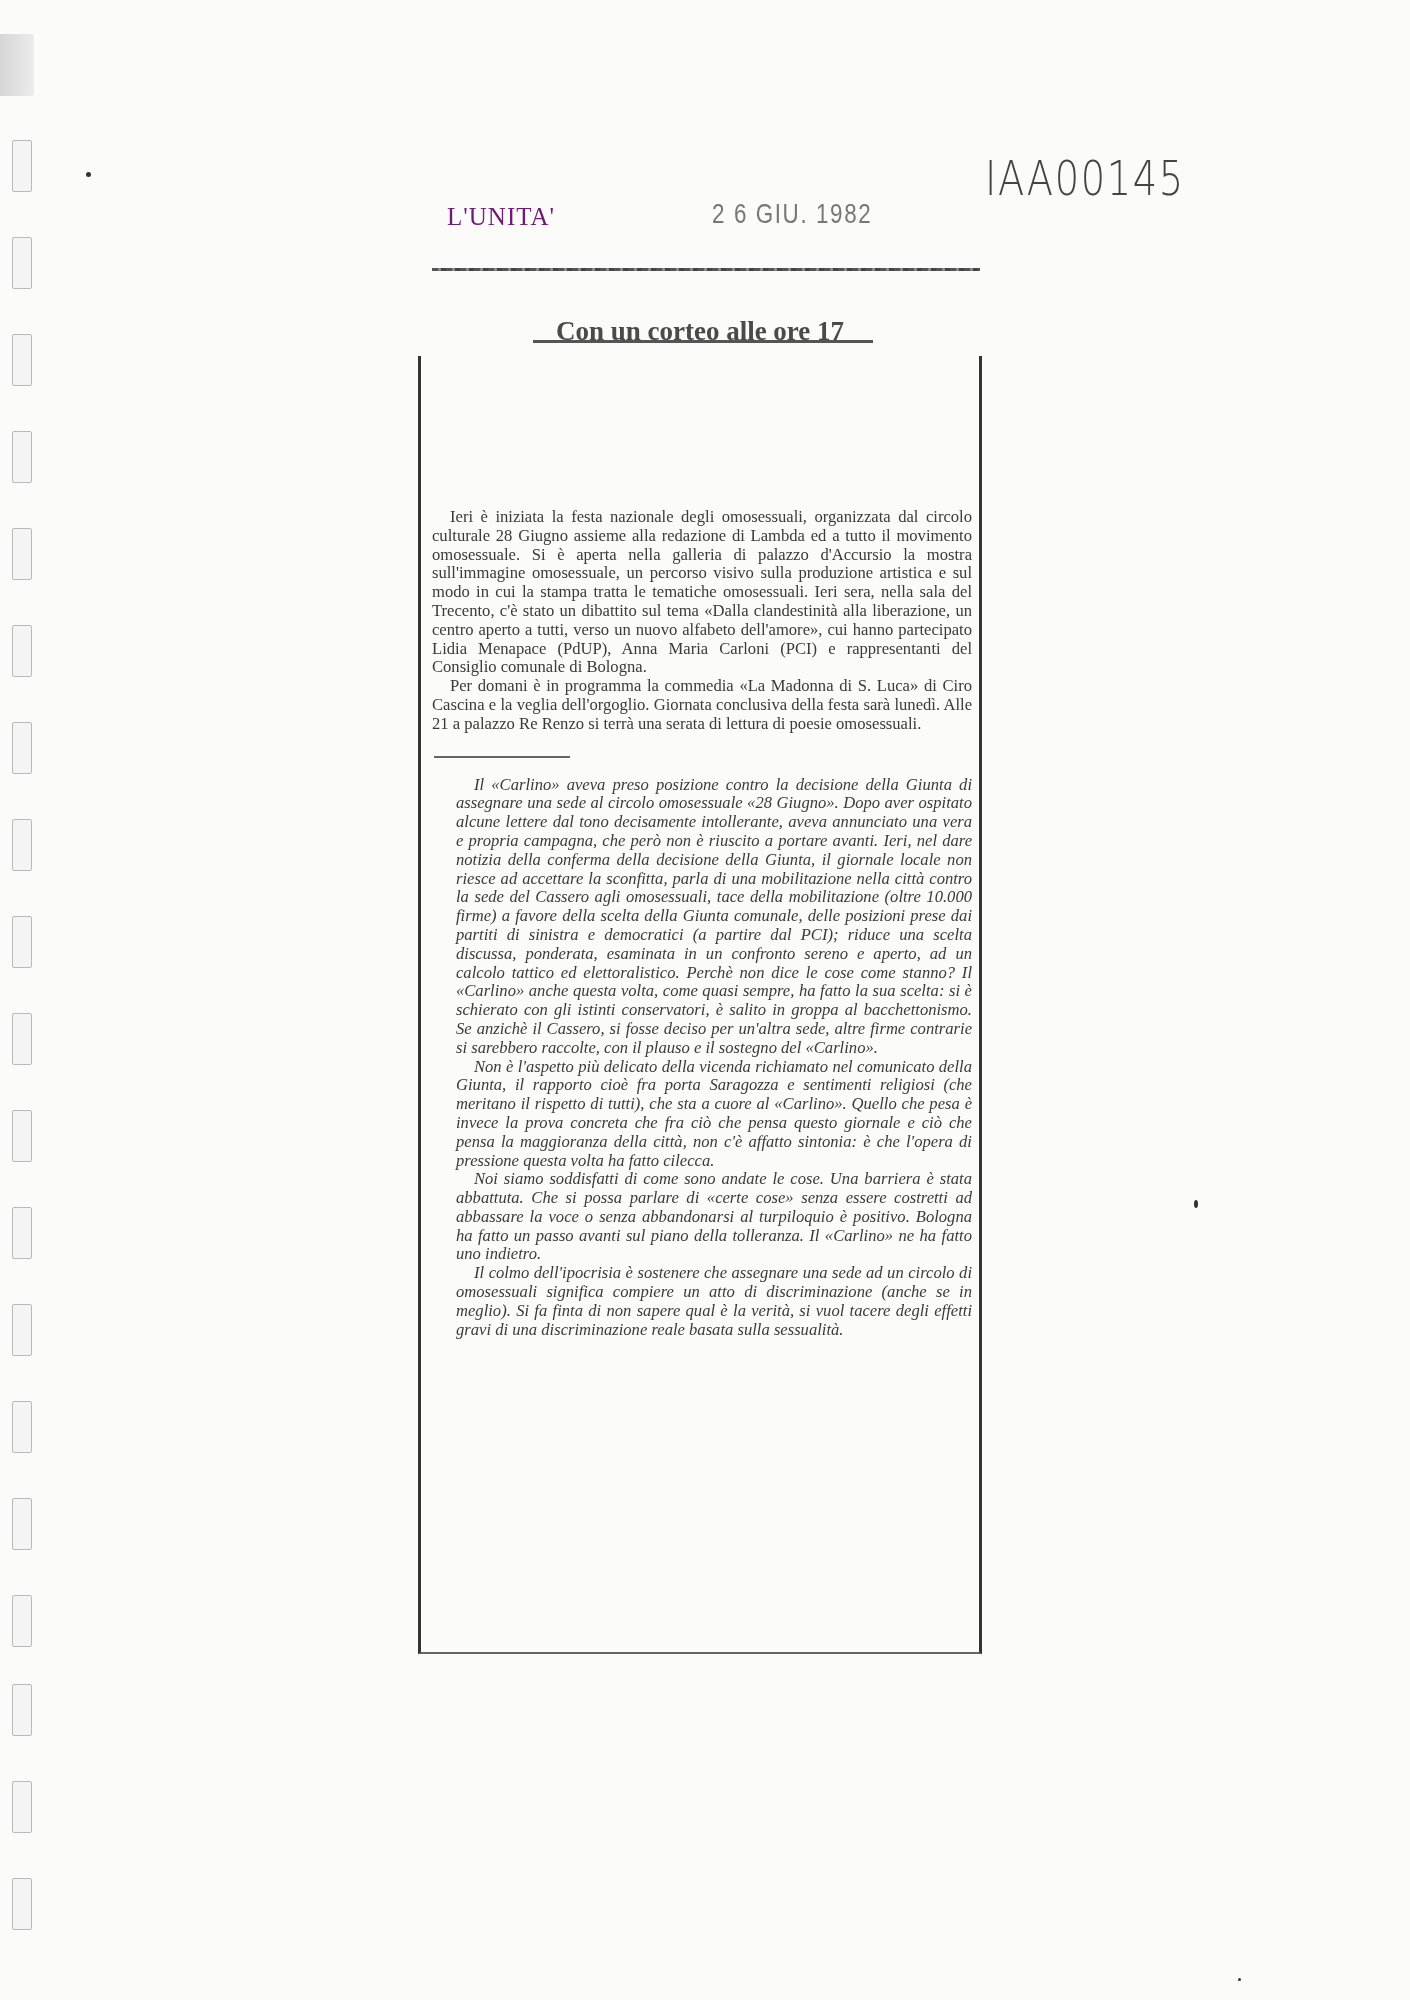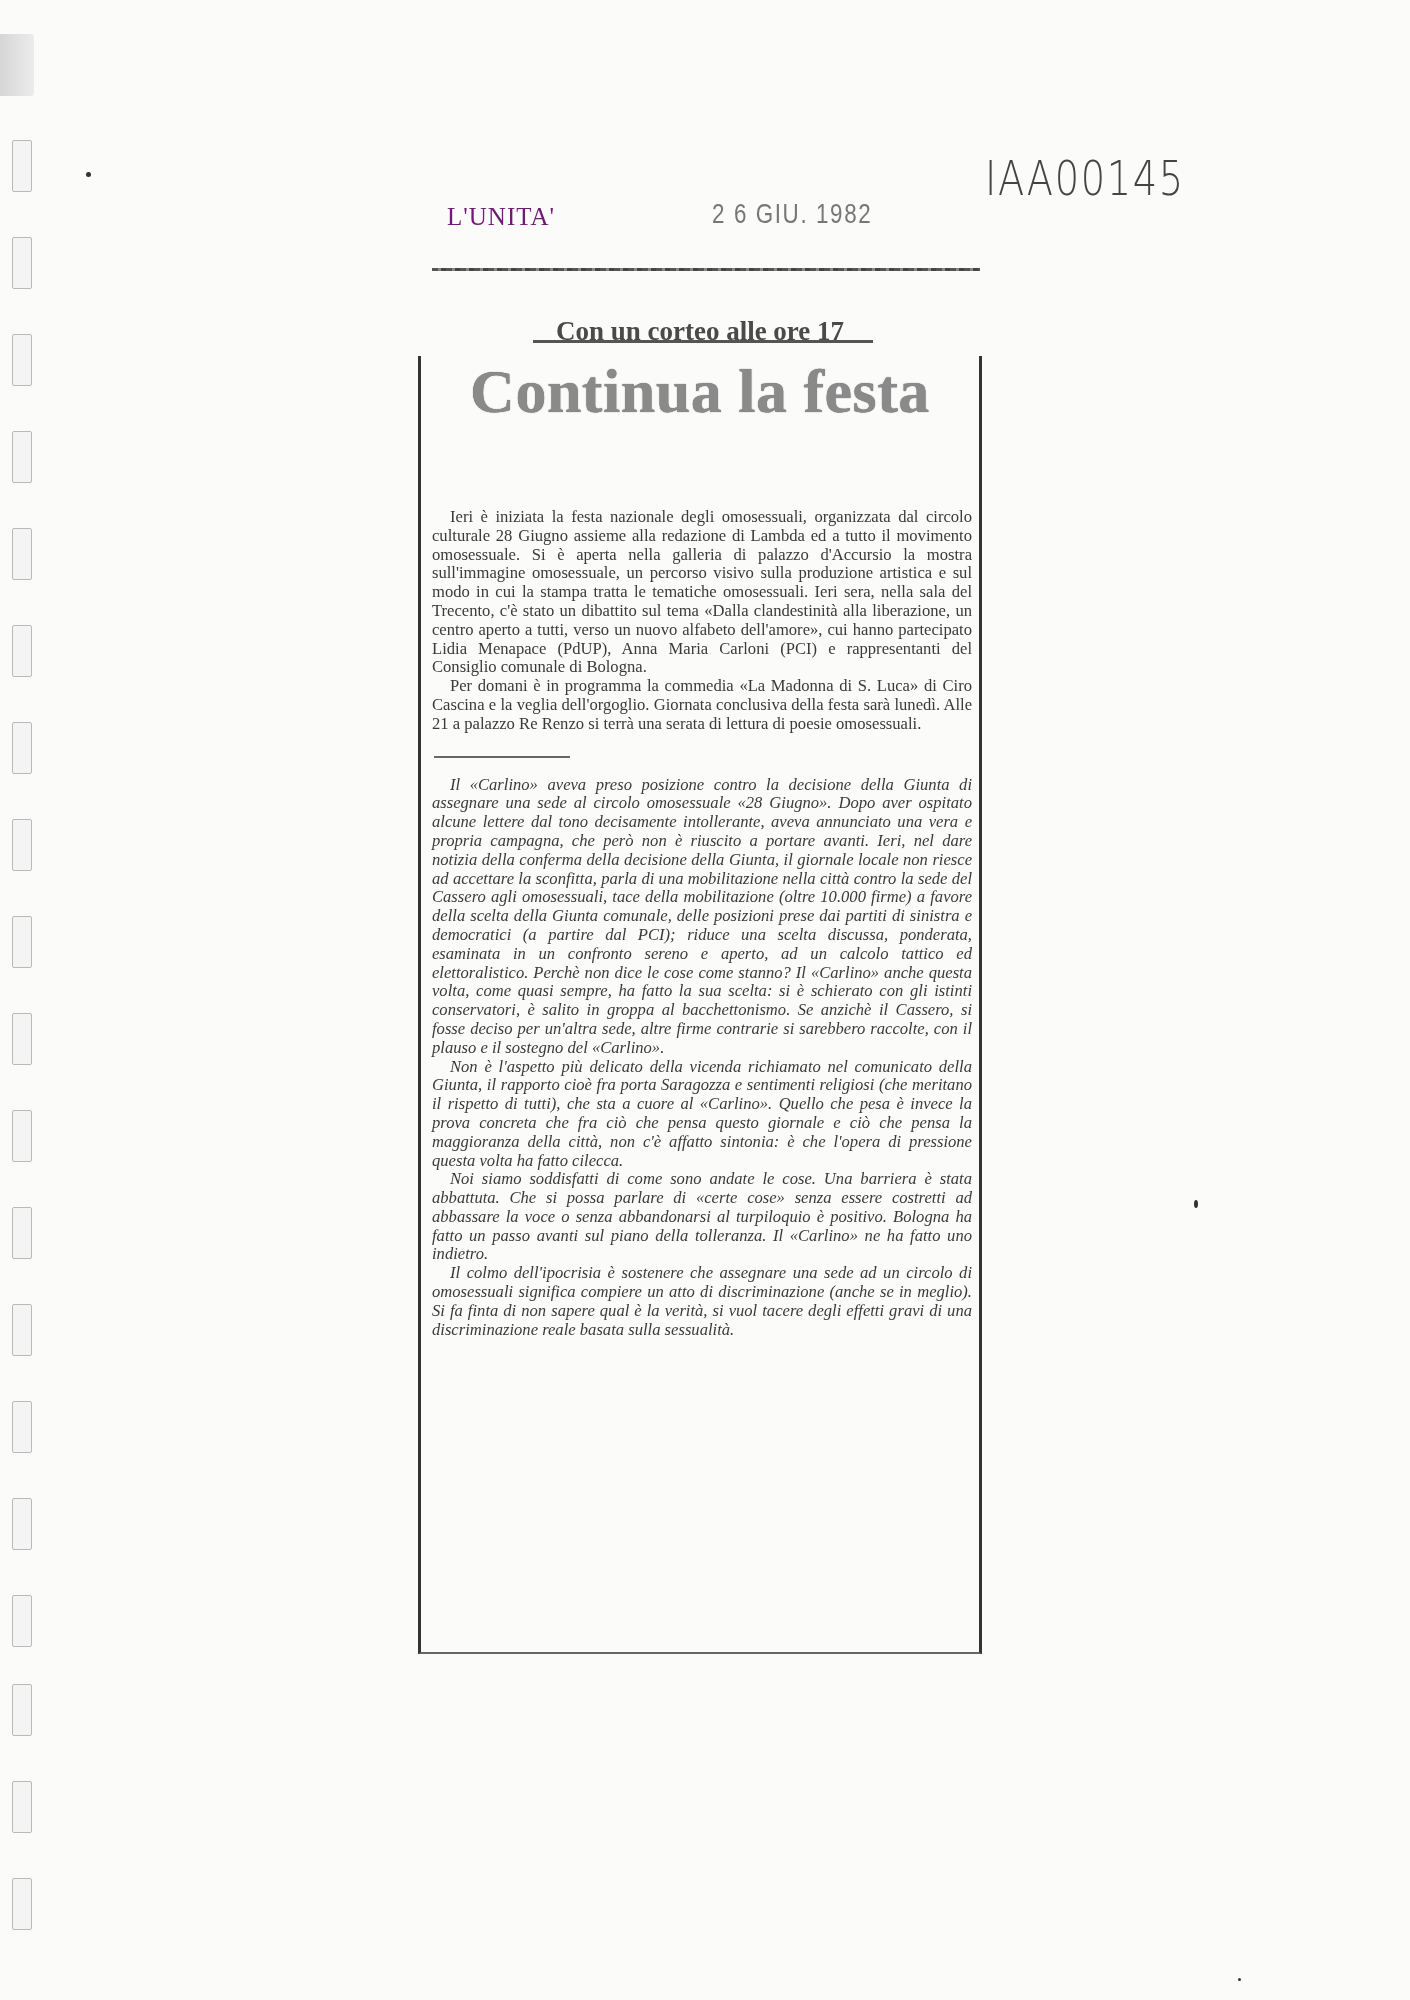--- a/index.html
+++ b/index.html
@@ -50,21 +50,21 @@
   }
   .body {
     position: absolute; left: 432px; width: 540px; top: 508px;
     font-size: 16.6px; line-height: 18.8px; color: #3a3a3a; text-align: justify; font-family: Liberation Serif, serif;
   }
   .body p { margin: 0; text-indent: 18px; }
   .body p.first { text-indent: 18px; }
   .sep {
     width: 136px; height: 2px; background: #666; margin: 22px 0 18px 2px;
   }
-  .editorial { font-style: italic; }
+  .editorial { font-style: italic; margin-left: 24px; }
 </style>
 </head>
 <body>
 
 <div class="binder-tab"></div>
 <div class="hole" style="top:140px"></div>
 <div class="hole" style="top:237px"></div>
 <div class="hole" style="top:334px"></div>
 <div class="hole" style="top:431px"></div>
 <div class="hole" style="top:528px"></div>
@@ -92,21 +92,20 @@
 <div class="abs handwritten">IAA00145</div>
 
 <div class="top-rule"></div>
 
 <div class="kicker">Con un corteo alle ore 17</div>
 <div class="kicker-rule"></div>
 
 <div class="box"></div>
 
 <div class="headline">
-  <div>Continua la festa</div>
 </div>
 
 <div class="body">
   <p class="first">Ieri è iniziata la festa nazionale degli omosessuali, organizzata dal circolo culturale 28 Giugno assieme alla redazione di Lambda ed a tutto il movimento omosessuale. Si è aperta nella galleria di palazzo d'Accursio la mostra sull'immagine omosessuale, un percorso visivo sulla produzione artistica e sul modo in cui la stampa tratta le tematiche omosessuali. Ieri sera, nella sala del Trecento, c'è stato un dibattito sul tema «Dalla clandestinità alla liberazione, un centro aperto a tutti, verso un nuovo alfabeto dell'amore», cui hanno partecipato Lidia Menapace (PdUP), Anna Maria Carloni (PCI) e rappresentanti del Consiglio comunale di Bologna.</p>
   <p>Per domani è in programma la commedia «La Madonna di S. Luca» di Ciro Cascina e la veglia dell'orgoglio. Giornata conclusiva della festa sarà lunedì. Alle 21 a palazzo Re Renzo si terrà una serata di lettura di poesie omosessuali.</p>
   <div class="sep"></div>
   <div class="editorial">
     <p>Il «Carlino» aveva preso posizione contro la decisione della Giunta di assegnare una sede al circolo omosessuale «28 Giugno». Dopo aver ospitato alcune lettere dal tono decisamente intollerante, aveva annunciato una vera e propria campagna, che però non è riuscito a portare avanti. Ieri, nel dare notizia della conferma della decisione della Giunta, il giornale locale non riesce ad accettare la sconfitta, parla di una mobilitazione nella città contro la sede del Cassero agli omosessuali, tace della mobilitazione (oltre 10.000 firme) a favore della scelta della Giunta comunale, delle posizioni prese dai partiti di sinistra e democratici (a partire dal PCI); riduce una scelta discussa, ponderata, esaminata in un confronto sereno e aperto, ad un calcolo tattico ed elettoralistico. Perchè non dice le cose come stanno? Il «Carlino» anche questa volta, come quasi sempre, ha fatto la sua scelta: si è schierato con gli istinti conservatori, è salito in groppa al bacchettonismo. Se anzichè il Cassero, si fosse deciso per un'altra sede, altre firme contrarie si sarebbero raccolte, con il plauso e il sostegno del «Carlino».</p>
     <p>Non è l'aspetto più delicato della vicenda richiamato nel comunicato della Giunta, il rapporto cioè fra porta Saragozza e sentimenti religiosi (che meritano il rispetto di tutti), che sta a cuore al «Carlino». Quello che pesa è invece la prova concreta che fra ciò che pensa questo giornale e ciò che pensa la maggioranza della città, non c'è affatto sintonia: è che l'opera di pressione questa volta ha fatto cilecca.</p>
     <p>Noi siamo soddisfatti di come sono andate le cose. Una barriera è stata abbattuta. Che si possa parlare di «certe cose» senza essere costretti ad abbassare la voce o senza abbandonarsi al turpiloquio è positivo. Bologna ha fatto un passo avanti sul piano della tolleranza. Il «Carlino» ne ha fatto uno indietro.</p>

